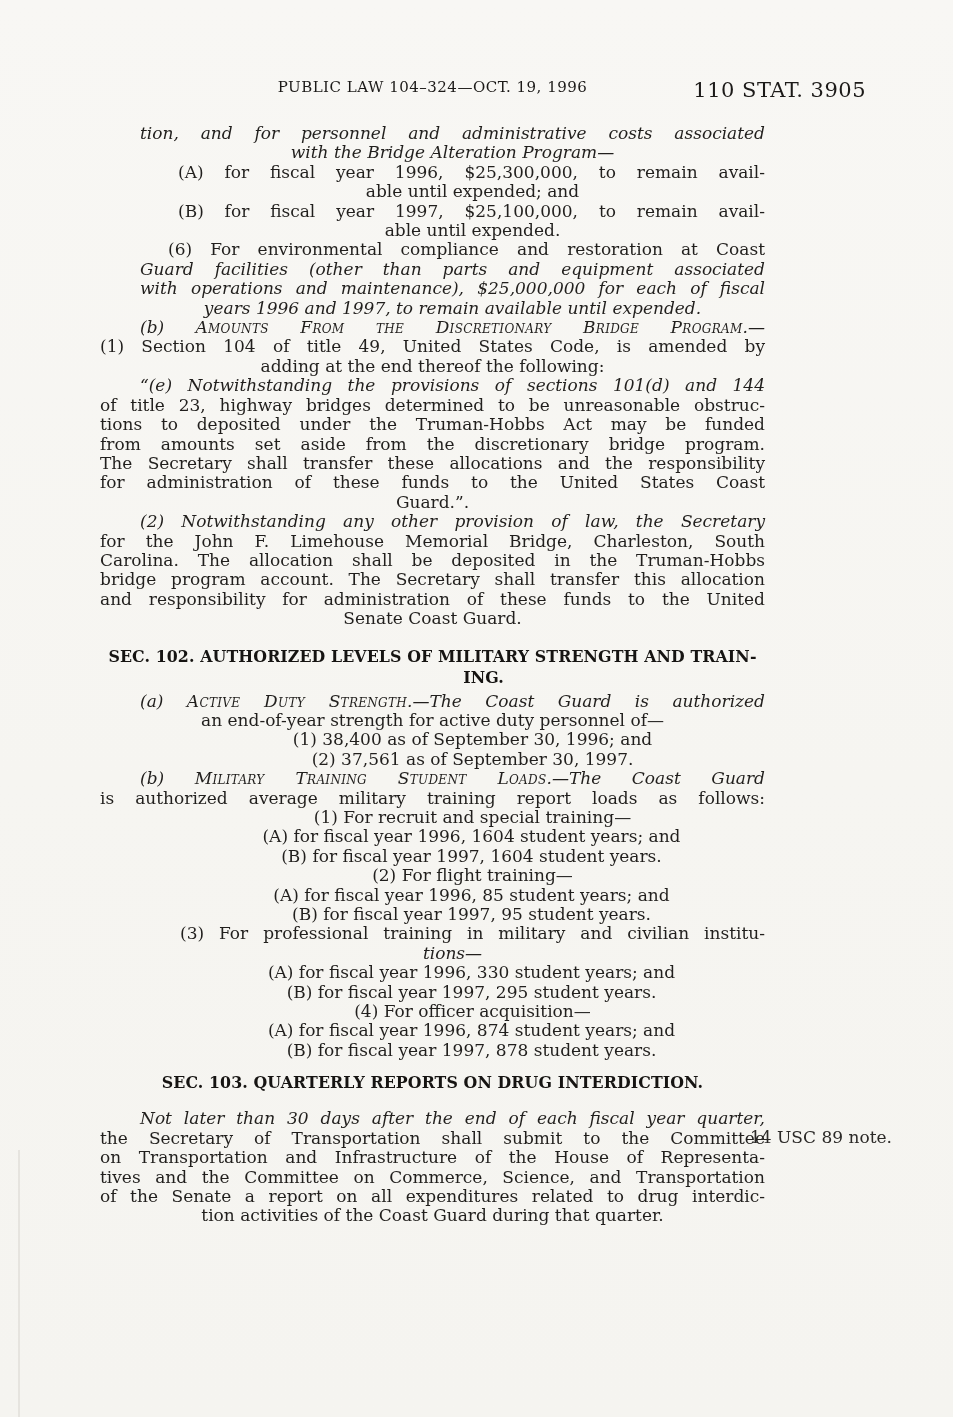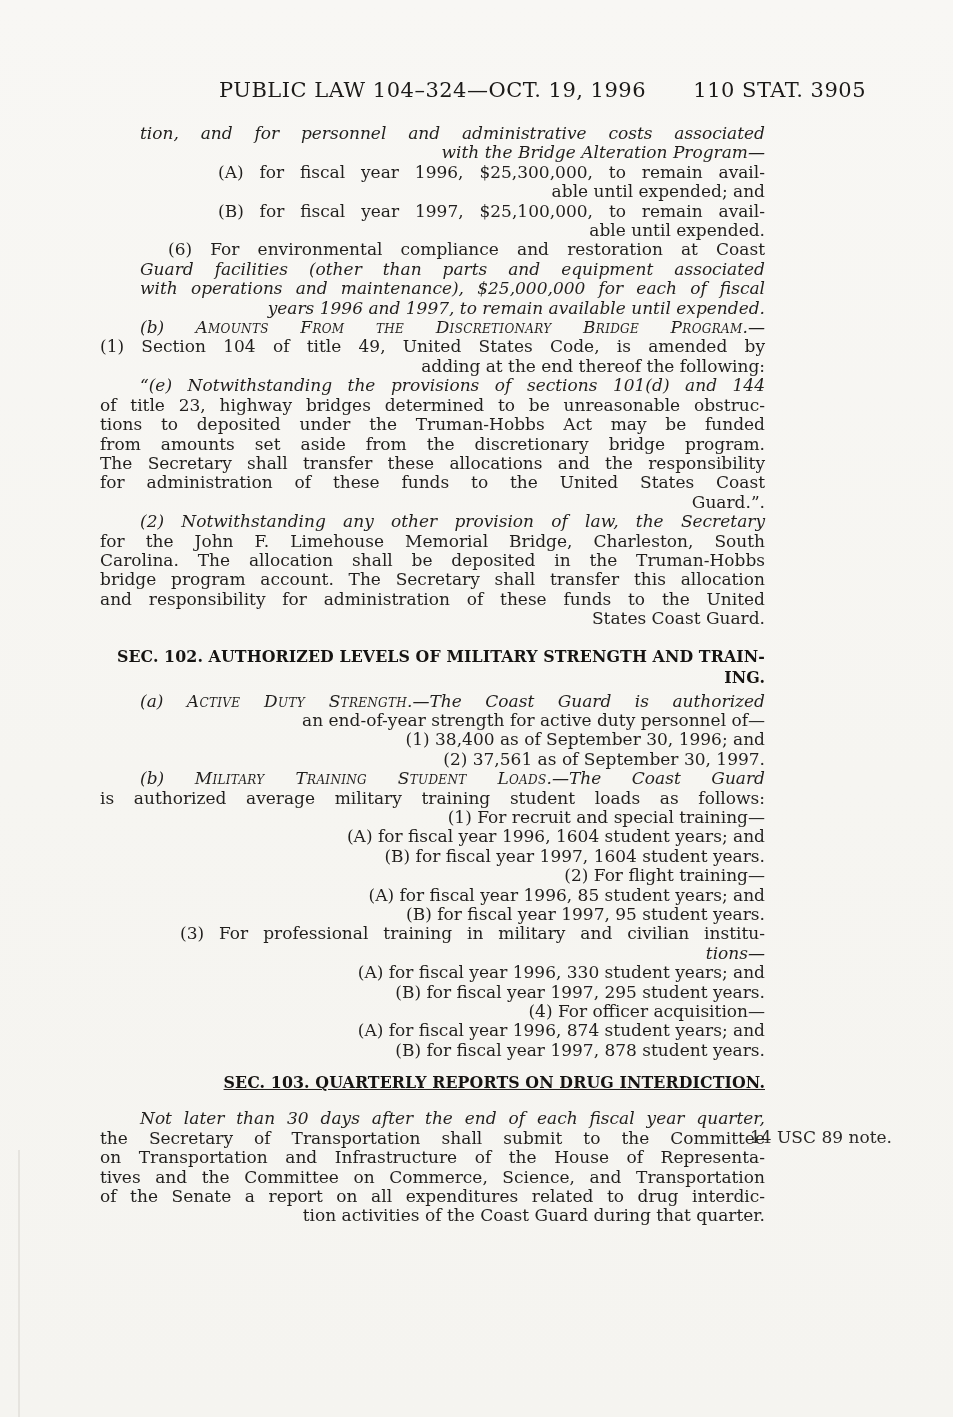--- a/index.html
+++ b/index.html
@@ -15,61 +15,61 @@
     color: #211f1d;
     overflow: hidden;
   }
   .scan-edge {
     position: absolute; left: 18px; top: 1150px; bottom: 0; width: 2px;
     background: #e6e4df;
   }
   .running-head { position: absolute; top: 78px; left: 0; right: 0; height: 28px; }
   .running-head .law-title {
     position: absolute; left: 100px; width: 665px;
-    text-align: center; font-size: 21px; letter-spacing: 0.5px; color: #1c1a18;
+    text-align: center; font-size: 15px; letter-spacing: 0.5px; color: #1c1a18;
   }
   .running-head .stat-ref {
     position: absolute; right: 87px; top: 0;
     font-size: 21px; letter-spacing: 0.5px; color: #1c1a18;
   }
   .doc-body {
     position: absolute; left: 100px; top: 124px; width: 665px;
   }
   .block { margin: 0; }
   .line {
     font-size: 17px;
     line-height: 19.4px;
     min-height: 19.4px;
     white-space: nowrap;
-    text-align: right;
+    text-align: center;
     color: #211f1d;
   }
   .line.just {
     white-space: normal;
     text-align: justify;
     text-align-last: justify;
   }
   
   .i0 { margin-left: 0; }
   .i1 { margin-left: 40px; font-style: italic; }   
   .i2 { margin-left: 68px; }   
   .i3 { margin-left: 80px; }   
-  .i4 { margin-left: 118px; }  
+  .i4 { margin-left: 78px; }  
   .i5 { margin-left: 102px; }   
   .sc { font-variant: small-caps; letter-spacing: 0.3px; }
   .block.heading .line {
     font-weight: bold;
     font-size: 15.8px;
     line-height: 21px;
     min-height: 21px;
     letter-spacing: 0.1px;
     color: #161412;
   }
   .gap-lg { margin-top: 17px; }
-  .gap-md { margin-top: 12px; text-decoration: underline; }
+  .gap-md { margin-top: 12px; }
   .gap-sm { margin-top: 4px; }
   .gap-xs { margin-top: 16px; }
   .margin-note {
     position: absolute; left: 750px; top: 1128px;
     font-size: 17px; line-height: 18px; color: #2b2927;
     white-space: nowrap;
   }
 </style>
 </head>
 <body>
@@ -115,39 +115,39 @@
         <div class="line i0 just">The Secretary shall transfer these allocations and the responsibility</div>
         <div class="line i0 just">for administration of these funds to the United States Coast</div>
         <div class="line i0">Guard.”.</div>
       </div>
       <div class="block">
         <div class="line i1 just">(2) Notwithstanding any other provision of law, the Secretary</div>
         <div class="line i0 just">for the John F. Limehouse Memorial Bridge, Charleston, South</div>
         <div class="line i0 just">Carolina. The allocation shall be deposited in the Truman-Hobbs</div>
         <div class="line i0 just">bridge program account. The Secretary shall transfer this allocation</div>
         <div class="line i0 just">and responsibility for administration of these funds to the United</div>
-        <div class="line i0">States Coast Guard.</div>
+        <div class="line i0">Senate Coast Guard.</div>
       </div>
       <div class="block heading gap-lg">
         <div class="line i0">SEC. 102. AUTHORIZED LEVELS OF MILITARY STRENGTH AND TRAIN-</div>
         <div class="line i5">ING.</div>
       </div>
       <div class="block  gap-sm">
         <div class="line i1 just"><span>(a) </span><span class="sc">Active Duty Strength</span><span>.—The Coast Guard is authorized</span></div>
         <div class="line i0">an end-of-year strength for active duty personnel of—</div>
       </div>
       <div class="block">
         <div class="line i3">(1) 38,400 as of September 30, 1996; and</div>
       </div>
       <div class="block">
         <div class="line i3">(2) 37,561 as of September 30, 1997.</div>
       </div>
       <div class="block">
         <div class="line i1 just"><span>(b) </span><span class="sc">Military Training Student Loads</span><span>.—The Coast Guard</span></div>
-        <div class="line i0 just">is authorized average military training student loads as follows:</div>
+        <div class="line i0 just">is authorized average military training report loads as follows:</div>
       </div>
       <div class="block">
         <div class="line i3">(1) For recruit and special training—</div>
       </div>
       <div class="block">
         <div class="line i4">(A) for fiscal year 1996, 1604 student years; and</div>
       </div>
       <div class="block">
         <div class="line i4">(B) for fiscal year 1997, 1604 student years.</div>
       </div>

